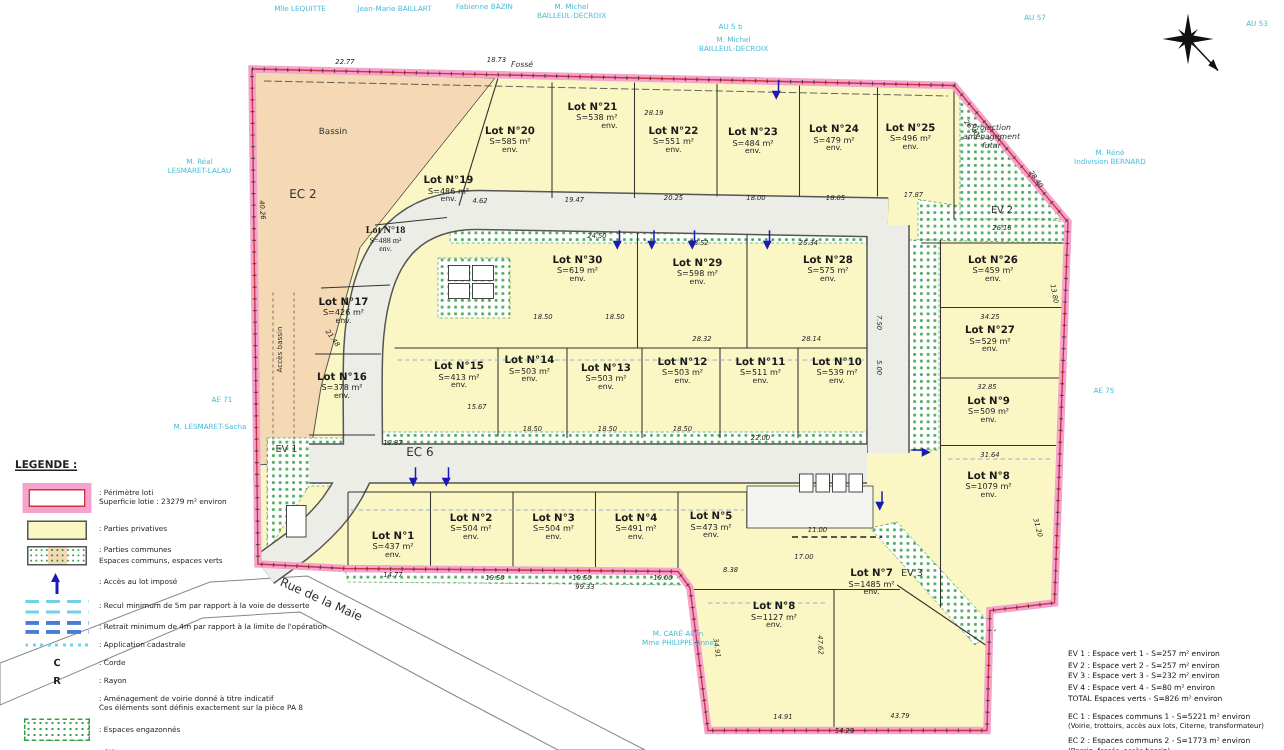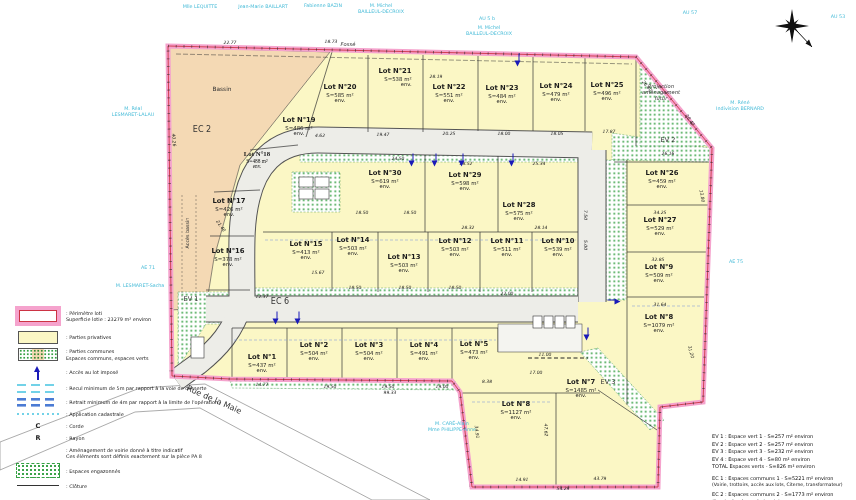--- a/index.html
+++ b/index.html
@@ -202,21 +202,21 @@
       <div class="lot-label" style="left: 507px; top: 248px;">
         <div class="lot-name">Lot N°11</div>
         <div class="lot-area">S=511 m²</div>
         <div class="lot-env">env.</div>
       </div>
       <div class="lot-label" style="left: 455px; top: 248px;">
         <div class="lot-name">Lot N°12</div>
         <div class="lot-area">S=503 m²</div>
         <div class="lot-env">env.</div>
       </div>
-      <div class="lot-label" style="left: 404px; top: 264px;">
+      <div class="lot-label" style="left: 404px; top: 252px;">
         <div class="lot-name">Lot N°13</div>
         <div class="lot-area">S=503 m²</div>
         <div class="lot-env">env.</div>
       </div>
       <div class="lot-label" style="left: 353px; top: 247px;">
         <div class="lot-name">Lot N°14</div>
         <div class="lot-area">S=503 m²</div>
         <div class="lot-env">env.</div>
       </div>
       <div class="lot-label" style="left: 306px; top: 251px;">
@@ -277,21 +277,21 @@
       <div class="lot-label" style="left: 662px; top: 180px;">
         <div class="lot-name">Lot N°26</div>
         <div class="lot-area">S=459 m²</div>
         <div class="lot-env">env.</div>
       </div>
       <div class="lot-label" style="left: 660px; top: 227px;">
         <div class="lot-name">Lot N°27</div>
         <div class="lot-area">S=529 m²</div>
         <div class="lot-env">env.</div>
       </div>
-      <div class="lot-label" style="left: 519px; top: 180px; margin-top: 32px;">
+      <div class="lot-label" style="left: 552px; top: 180px;">
         <div class="lot-name">Lot N°28</div>
         <div class="lot-area">S=575 m²</div>
         <div class="lot-env">env.</div>
       </div>
       <div class="lot-label" style="left: 465px; top: 182px;">
         <div class="lot-name">Lot N°29</div>
         <div class="lot-area">S=598 m²</div>
         <div class="lot-env">env.</div>
       </div>
       <div class="lot-label" style="left: 385px; top: 180px;">
@@ -382,20 +382,21 @@
       <div class="map-arrow" style="left: 436px; top: 160px;"></div>
       <div class="map-arrow" style="left: 463px; top: 160px;"></div>
       <div class="map-arrow" style="left: 513px; top: 160px;"></div>
       <div class="map-arrow" style="left: 277px; top: 318px;"></div>
       <div class="map-arrow" style="left: 299px; top: 318px;"></div>
       <div class="map-arrow" style="left: 588px; top: 334px;"></div>
       <div class="map-arrow d-right" style="left: 614px; top: 300px;"></div>
     </div>
 
   <div class="legend">
+    <div class="legend-title">LEGENDE :</div>
     <div>
         <div class="lrow">
           <div class="icon-cell">
             <div class="lic lic-perimeter"></div>
           </div>
           <div class="ltxt">: Périmètre loti<span class="l2">Superficie lotie : 23279 m² environ</span></div>
         </div>
         <div class="lrow">
           <div class="icon-cell">
             <div class="lic lic-private"></div>

